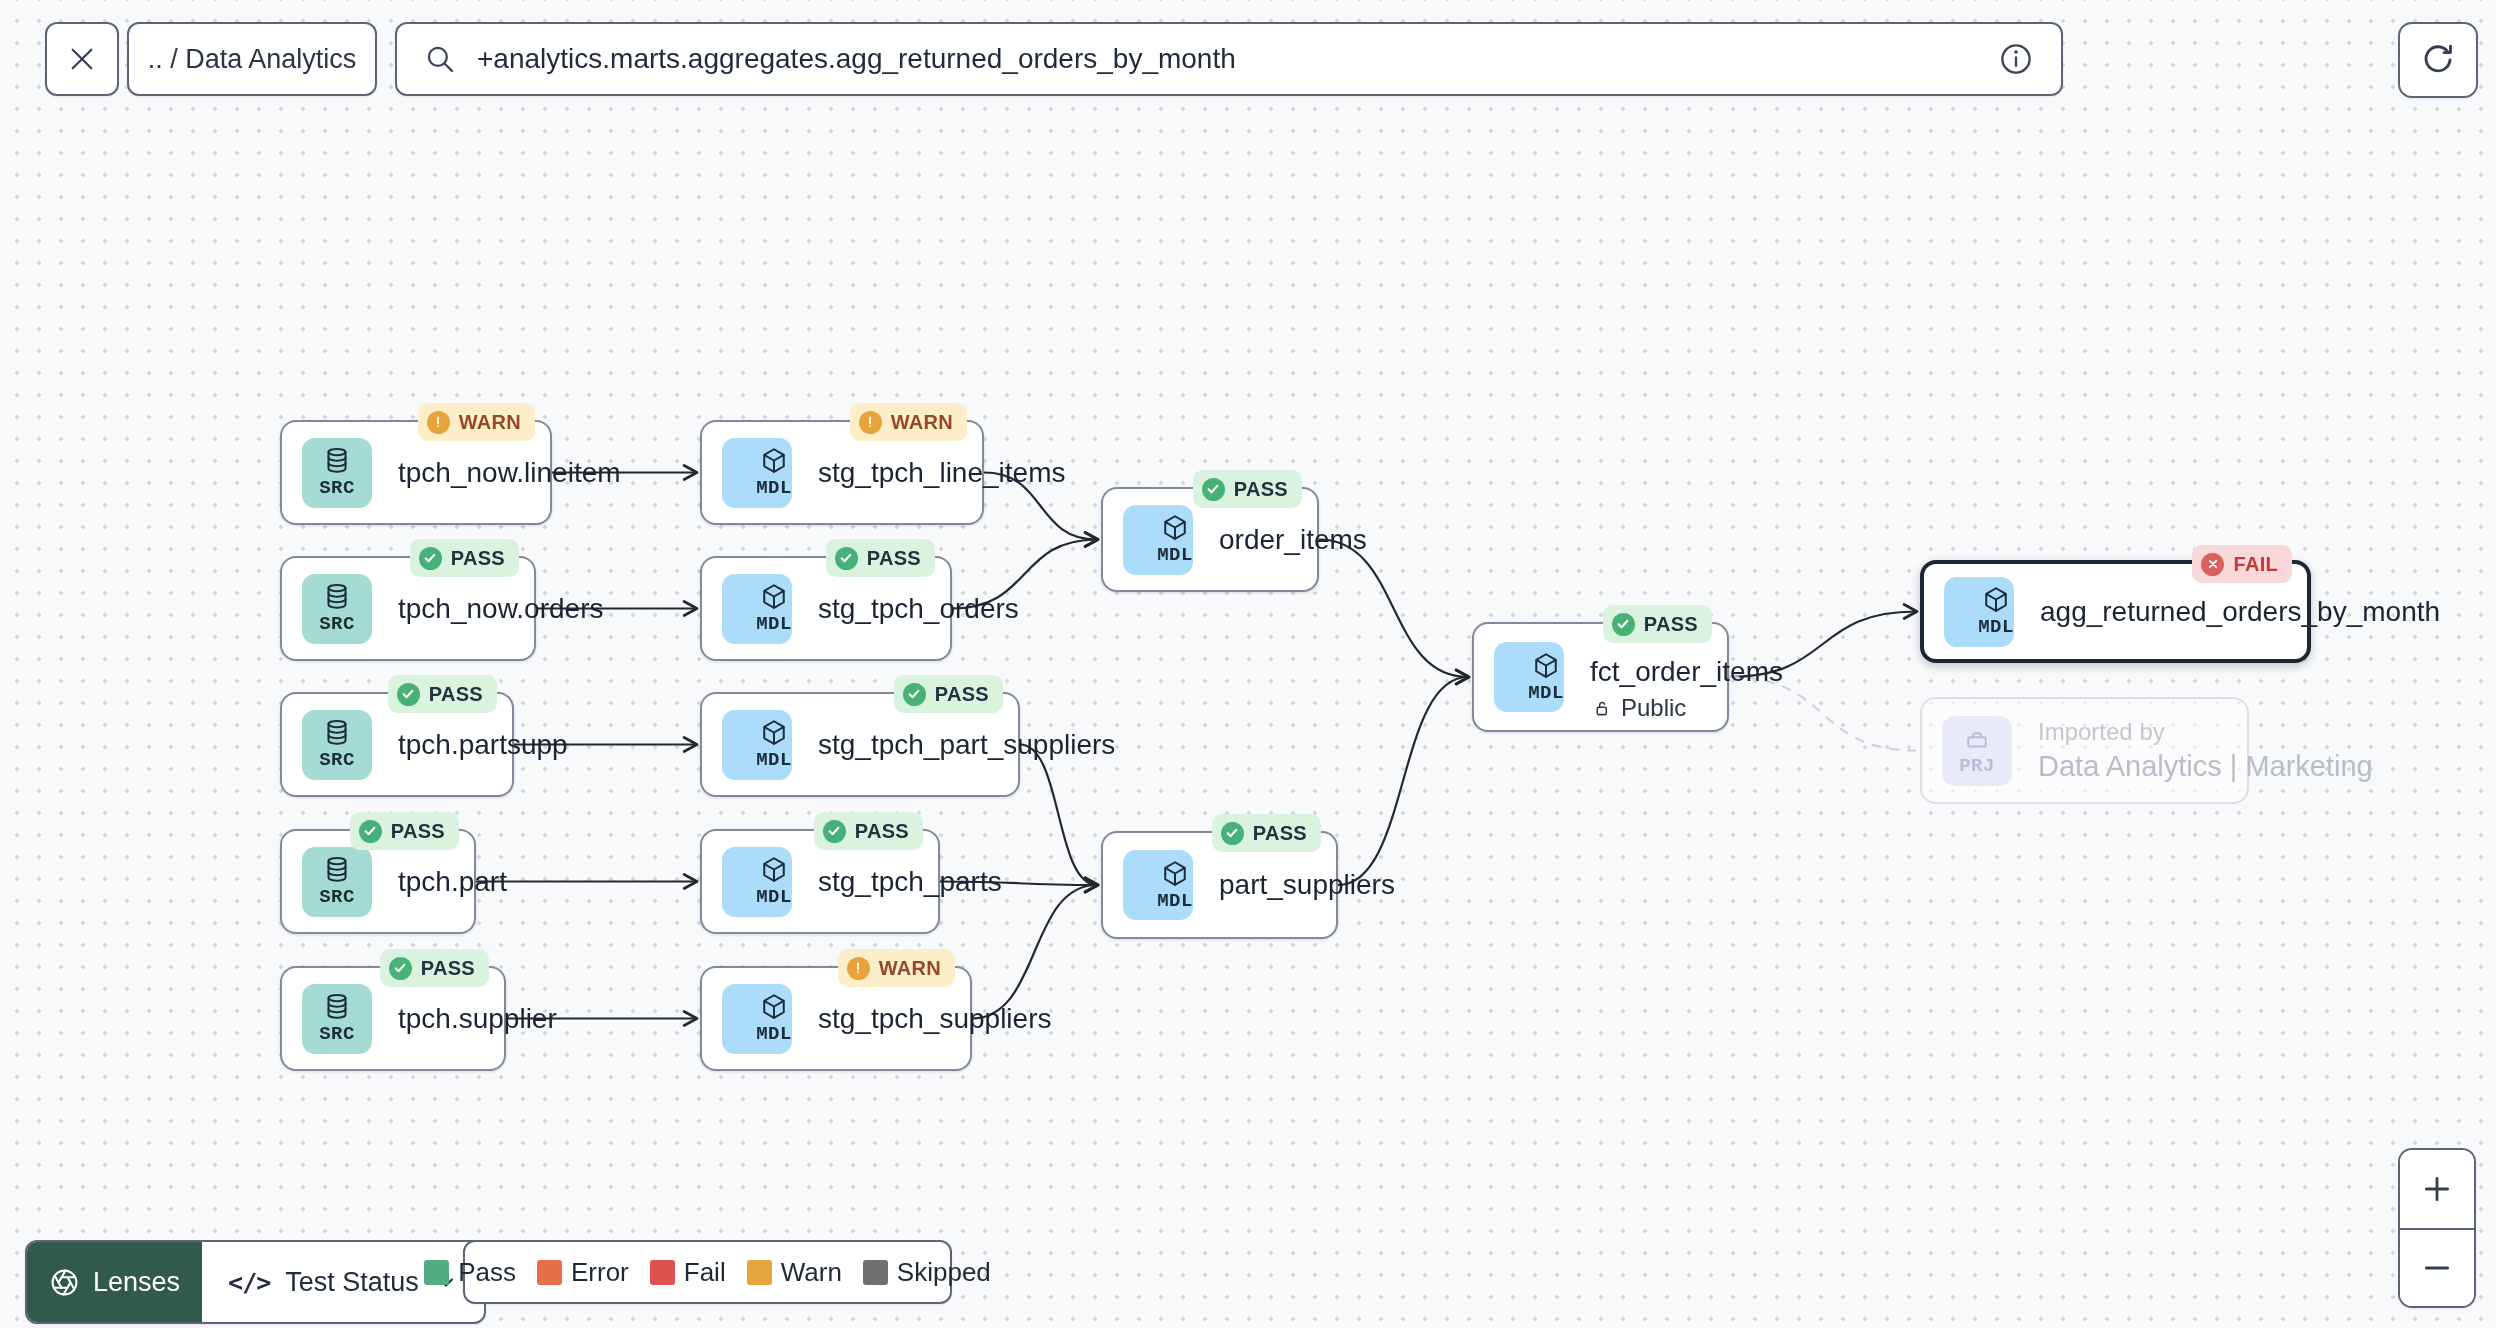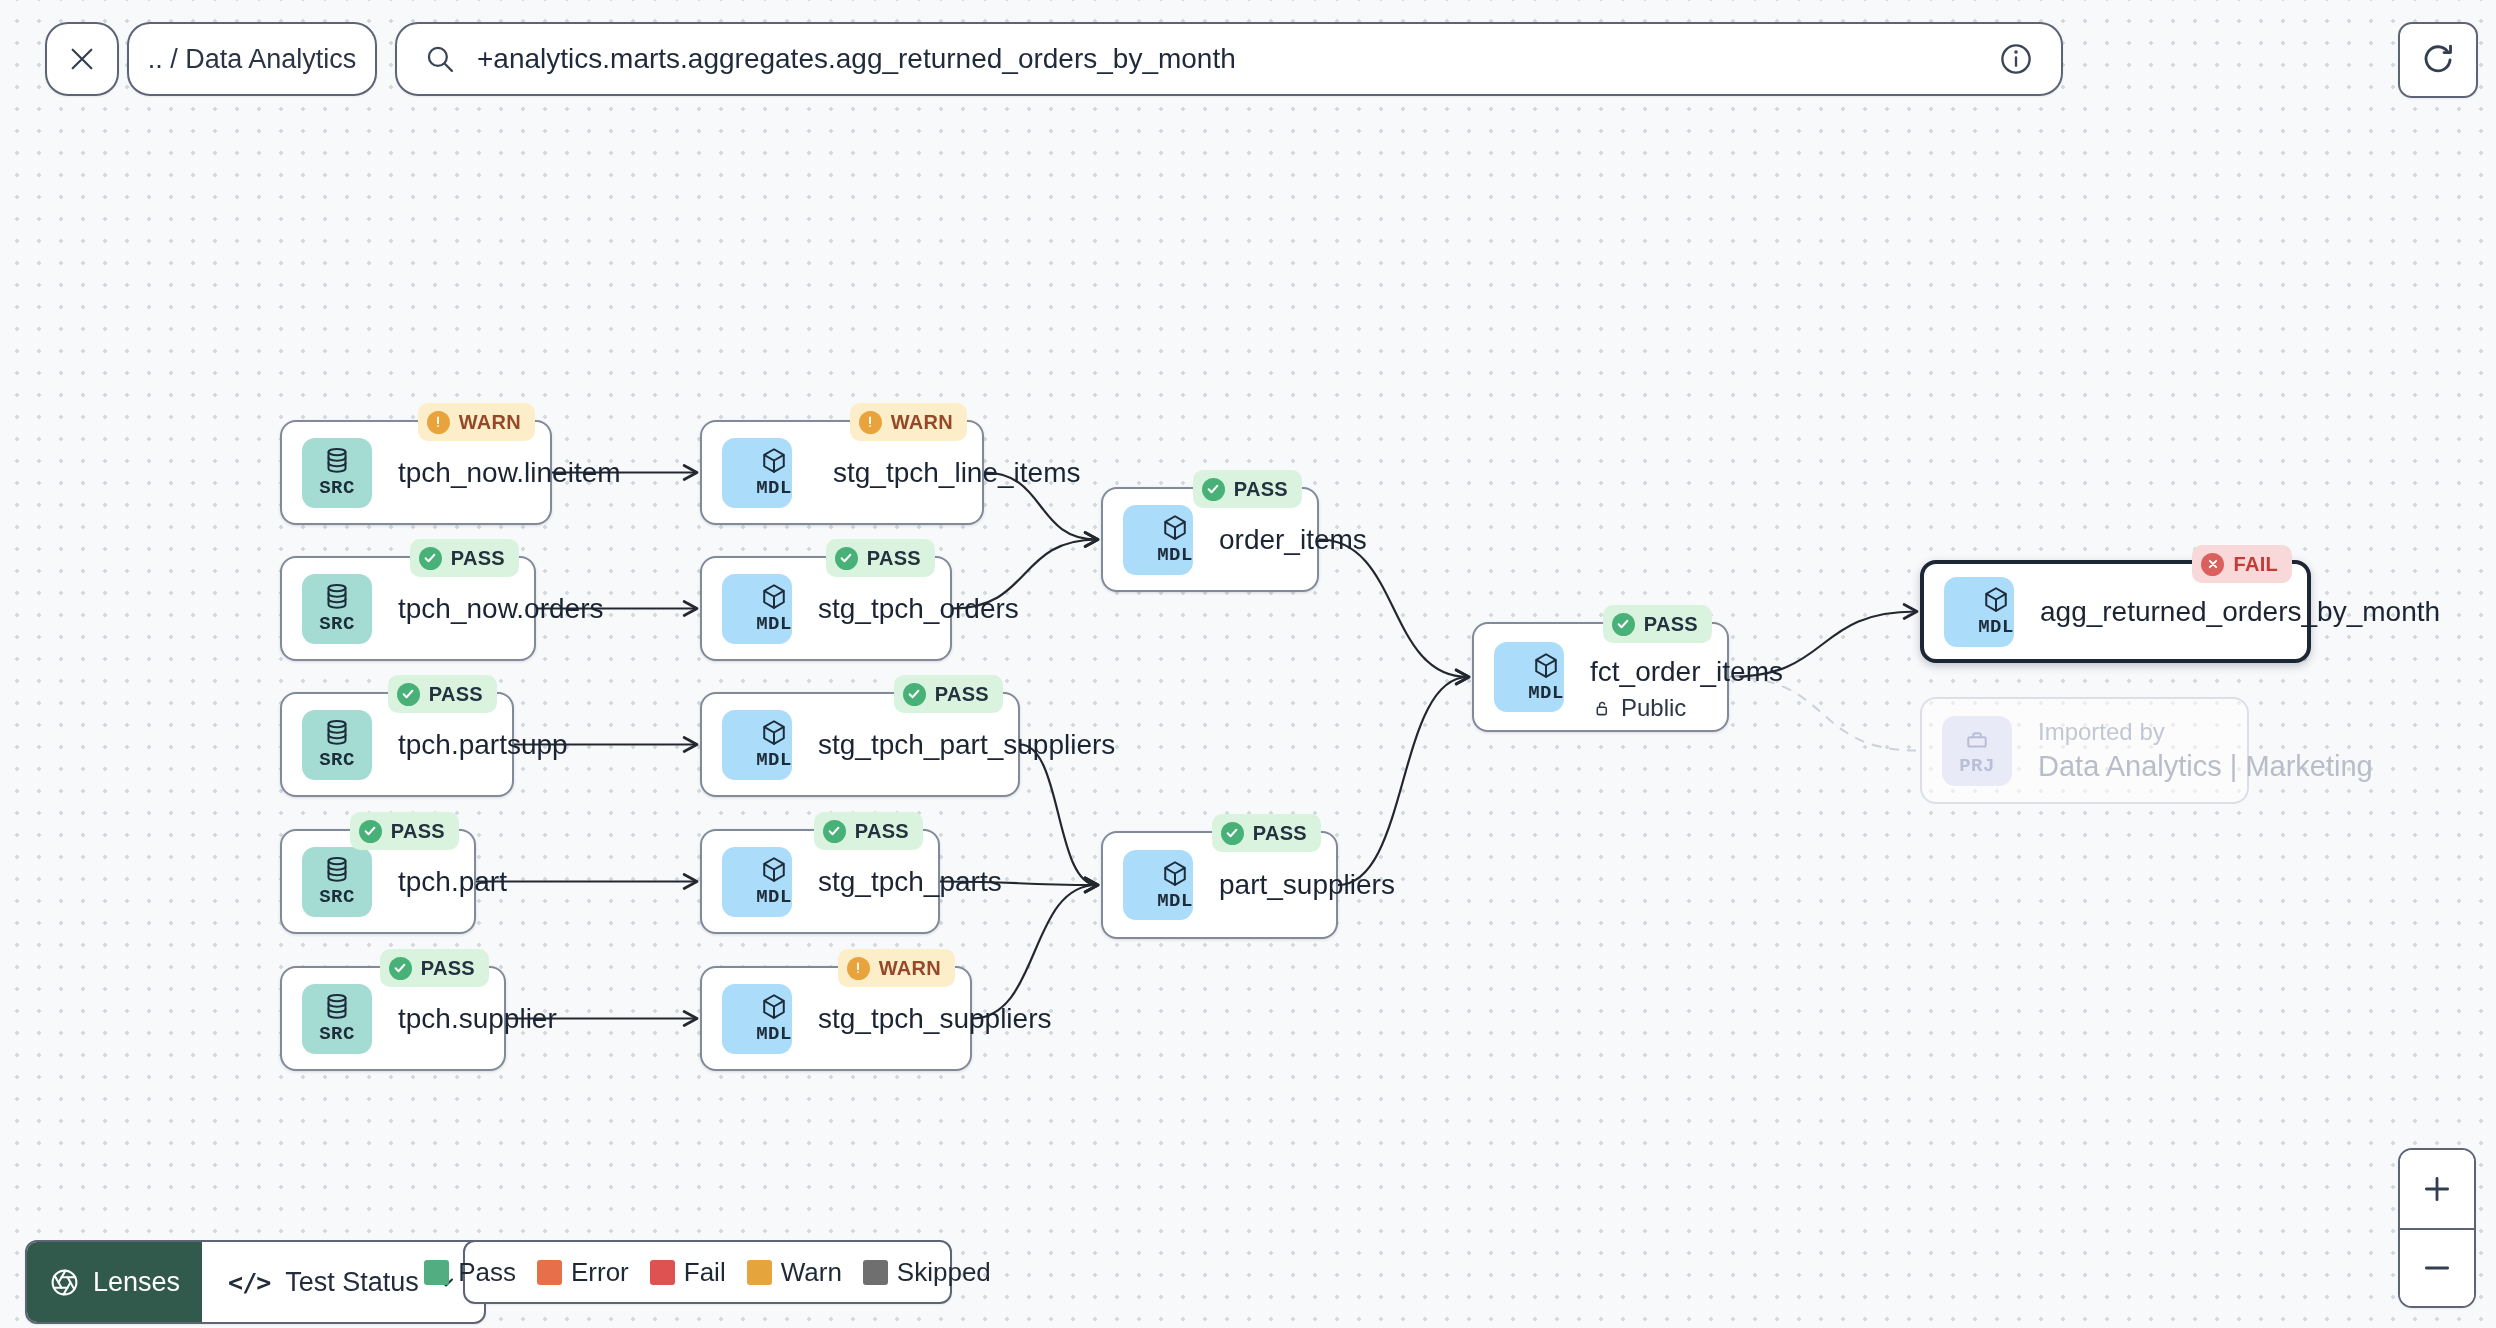--- a/index.html
+++ b/index.html
@@ -9,21 +9,21 @@
     font-family:"Liberation Sans", sans-serif;
     color:#1e2936;
     background-color:#f8f9fb;
     background-image:radial-gradient(circle, #d4d8df 1.7px, transparent 1.8px);
     background-size:22px 22px;
     background-position:6px 10px;
   }
 
   
   .float-btn {
-    position:absolute; background:#fff; border:2.5px solid #5d6575; border-radius:23px;
+    position:absolute; background:#fff; border:2.5px solid #5d6575; border-radius:12px;
     display:flex; align-items:center; justify-content:center; color:#2b3445;
     box-shadow:0 1px 2px rgba(30,41,59,.08); cursor:pointer;
   }
   #close-btn   { left:45px;  top:22px; width:74px;  height:74px; }
   #breadcrumb-btn { left:127px; top:22px; width:250px; height:74px; font-size:27px; }
   #search-bar  { left:395px; top:22px; width:1668px; height:74px; justify-content:flex-start; padding:0 26px; gap:20px; }
   #search-input {
     flex:1; border:none; outline:none; font-family:"Liberation Sans",sans-serif;
     font-size:28px; color:#1f2a3a; background:transparent;
   }
@@ -270,21 +270,21 @@
       </div>
       <div class="node" style="left: 700px; top: 420px; width: 284px; height: 105px;">
         <span class="tile MDL">
           <svg width="30" height="30" viewBox="0 0 24 24" fill="none" stroke="currentColor" stroke-width="1.6" stroke-linecap="round" stroke-linejoin="round">
             <path d="M12 2.6l7.8 4.5v9.1L12 20.7l-7.8-4.5V7.1z"></path>
             <path d="M4.5 7.3L12 11.6l7.5-4.3"></path>
             <path d="M12 11.6v8.9"></path>
           </svg>
           <span class="tile-label">MDL</span>
         </span>
-        <span class="node-body" style="display:flex;flex-direction:column;justify-content:center;margin-left:15px;">
+        <span class="node-body" style="display:flex;flex-direction:column;justify-content:center;">
           <span class="node-title">stg_tpch_line_items</span>
         </span>
         <span class="badge WARN">
           <span class="dot">
             <svg width="14" height="14" viewBox="0 0 24 24" fill="none" stroke="#fff" stroke-width="3.2" stroke-linecap="round">
               <path d="M12 4v10"></path>
               <circle cx="12" cy="19" r="1.6" fill="#fff" stroke="none"></circle>
             </svg>
           </span>
           <span>WARN</span>

